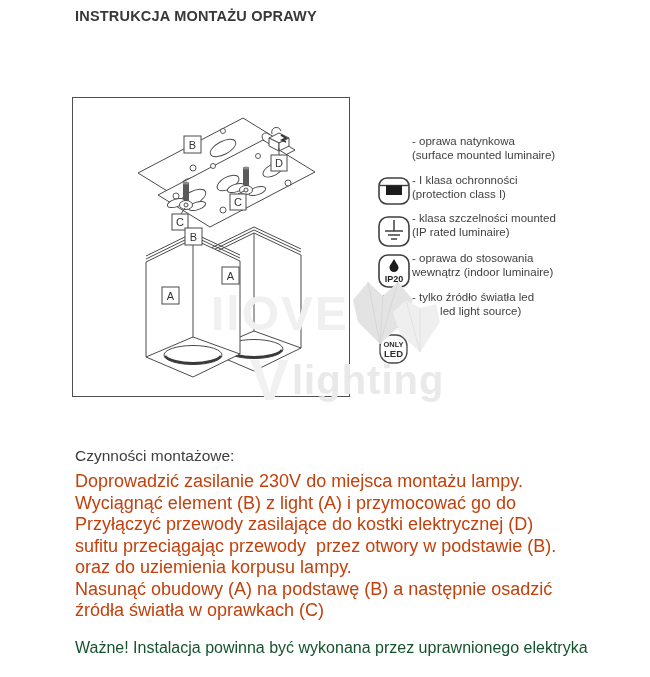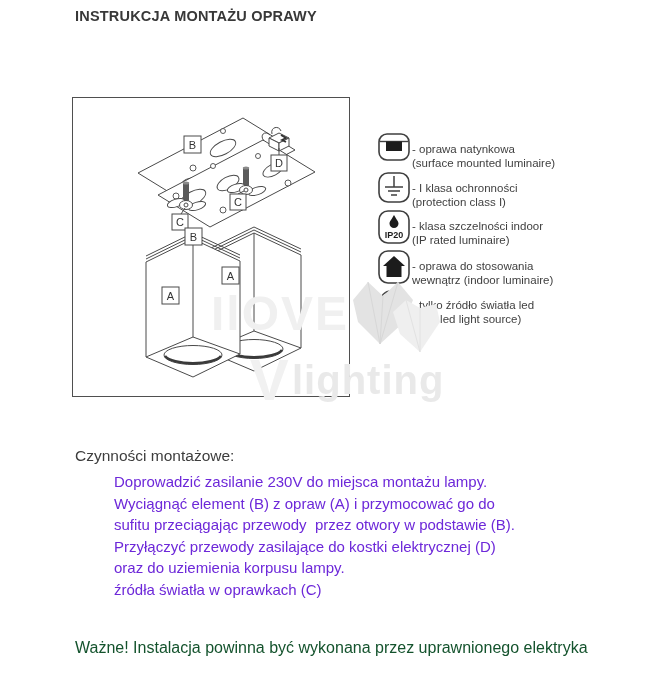--- a/index.html
+++ b/index.html
@@ -7,27 +7,27 @@
         font-family:"Liberation Sans", sans-serif;color:#3d3d3d;}
   .abs{position:absolute;}
   
   .title{left:75px;top:8px;font-size:14.5px;font-weight:bold;color:#383838;letter-spacing:.2px;}
   .subtitle{left:75px;top:26px;font-size:12.5px;color:#454545;}
   
   .diagram-box{left:72px;top:97px;width:276px;height:298px;border:1px solid #4f4f4f;background:#fff;}
   
   .legend{left:378px;top:133px;width:230px;}
   .legend-item{position:absolute;left:0;display:flex;}
-  .legend-icon{flex:0 0 34px;}
-  .legend-text{font-size:11.5px;line-height:13.5px;color:#3f3f3f;padding-top:2px;margin-top:8px;}
+  .legend-icon{flex:0 0 34px;margin-top:44px;}
+  .legend-text{font-size:11.5px;line-height:13.5px;color:#3f3f3f;padding-top:2px;}
   .it{}
   .icon-frame{stroke:#3f3f3f;fill:#ffffff;stroke-width:1.6;}
   
   .heading{left:75px;top:447px;font-size:15.5px;color:#3d3d3d;}
-  .para{left:75px;top:471px;font-size:15px;line-height:21.5px;color:#6d28d9;margin-left:39px;}
+  .para{left:75px;top:471px;font-size:18px;line-height:21.5px;color:#c2410c;}
   .para div{white-space:pre;}
   .note{left:75px;top:639px;font-size:16px;color:#14532d;}
   
   .watermark{left:208px;top:278px;width:275px;height:130px;pointer-events:none;}
   .wm-big{font-size:48px;font-weight:bold;fill:#f0f0f0;letter-spacing:2px;}
   .wm-v{font-size:58px;font-weight:bold;fill:#f1f1f1;}
   .wm-small{font-size:40px;font-weight:bold;fill:#e9e9e9;letter-spacing:1px;}
   
   .ln{stroke:#4a4a4a;stroke-width:1;fill:none;}
   .lnw{stroke:#4a4a4a;stroke-width:1;fill:#ffffff;}
@@ -185,21 +185,21 @@
 
     <div class="legend-item" style="top:77px">
       <div class="legend-icon">
         <svg width="32" height="34" viewBox="0 0 32 34">
           <rect class="icon-frame" x="1" y="1" width="30" height="32" rx="9"></rect>
           <path d="M16,5 C13.5,9.5 11.5,11.5 11.5,13.5 a4.5,4.5 0 0 0 9,0 C20.5,11.5 18.5,9.5 16,5" fill="#1c1c1c"></path>
           <text x="16" y="28" text-anchor="middle" font-size="9" font-weight="bold" fill="#1c1c1c" font-family="Liberation Sans, sans-serif">IP20</text>
         </svg>
       </div>
       <div class="legend-text">
-        <div>- klasa szczelności indoor</div>
+        <div>- klasa szczelności mounted</div>
         <div class="it">(IP rated luminaire)</div>
       </div>
     </div>
 
     <div class="legend-item" style="top:117px">
       <div class="legend-icon">
         <svg width="32" height="34" viewBox="0 0 32 34">
           <rect class="icon-frame" x="1" y="1" width="30" height="32" rx="9"></rect>
           <polygon points="16,6 27,16 23.5,16 23.5,27 8.5,27 8.5,16 5,16" fill="#1c1c1c"></polygon>
         </svg>
@@ -237,21 +237,22 @@
         <polygon points="185,34 198,22 212,30 228,26 232,44 212,74 192,56" fill="#efefef"></polygon>
         <path d="M212,30 L212,74 M198,22 L212,74" stroke="#e2e2e2" stroke-width="1" fill="none"></path>
       </g>
       <text class="wm-big" x="3" y="52">IlOVE</text>
       <text class="wm-v" x="42" y="122">V</text>
       <text class="wm-small" x="84" y="116">lighting</text>
     </svg>
   </div>
   <div class="abs para">
     <div>Doprowadzić zasilanie 230V do miejsca montażu lampy.</div>
-    <div>Wyciągnąć element (B) z opraw (A) i przymocować go do</div>
+    <div>Wyciągnąć element (B) z light (A) i przymocować go do</div>
+    <div>Przyłączyć przewody zasilające do kostki elektrycznej (D)</div>
     <div>sufitu przeciągając przewody  przez otwory w podstawie (B).</div>
-    <div>Przyłączyć przewody zasilające do kostki elektrycznej (D)</div>
     <div>oraz do uziemienia korpusu lampy.</div>
+    <div>Nasunąć obudowy (A) na podstawę (B) a następnie osadzić</div>
     <div>źródła światła w oprawkach (C)</div>
   </div>
   <div class="abs note">Ważne! Instalacja powinna być wykonana przez uprawnionego elektryka</div>
 
 </div>
 
 </body></html>

